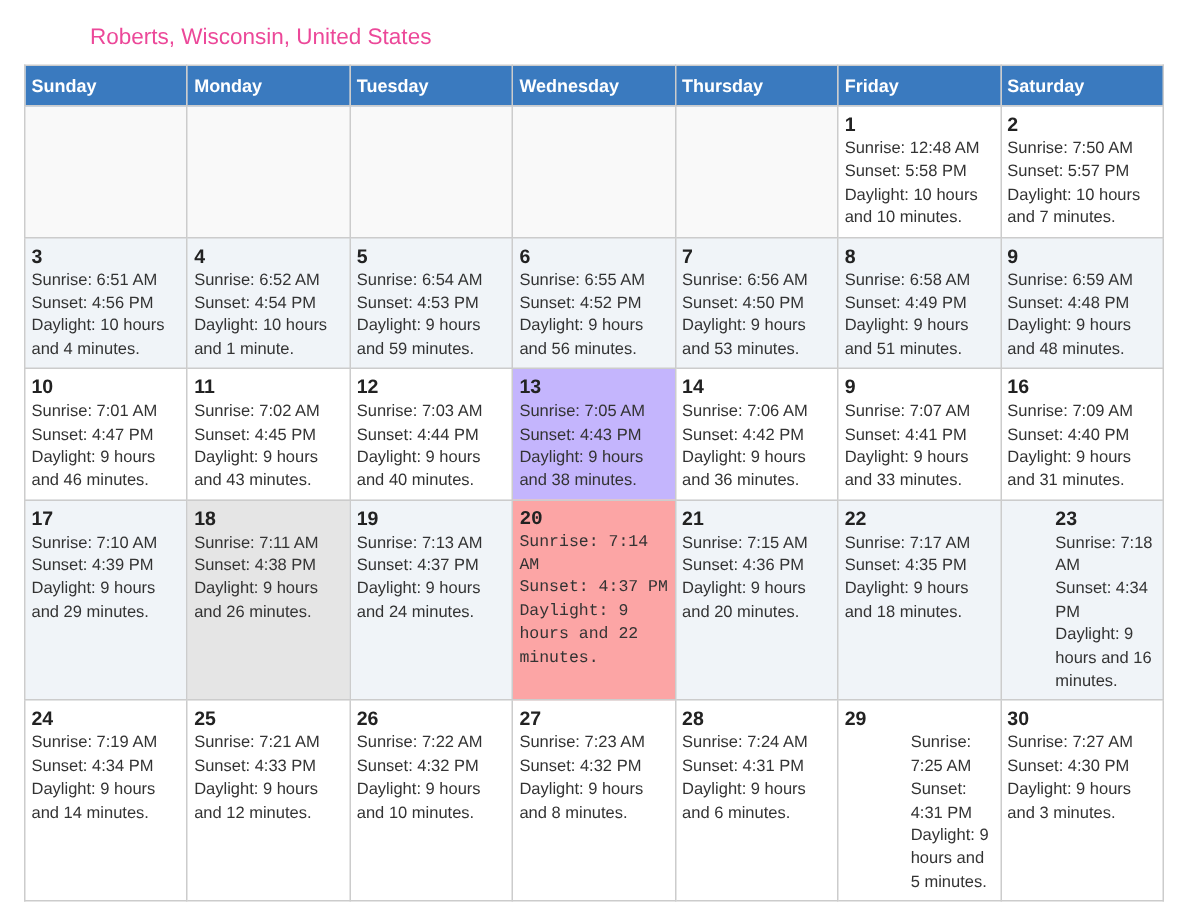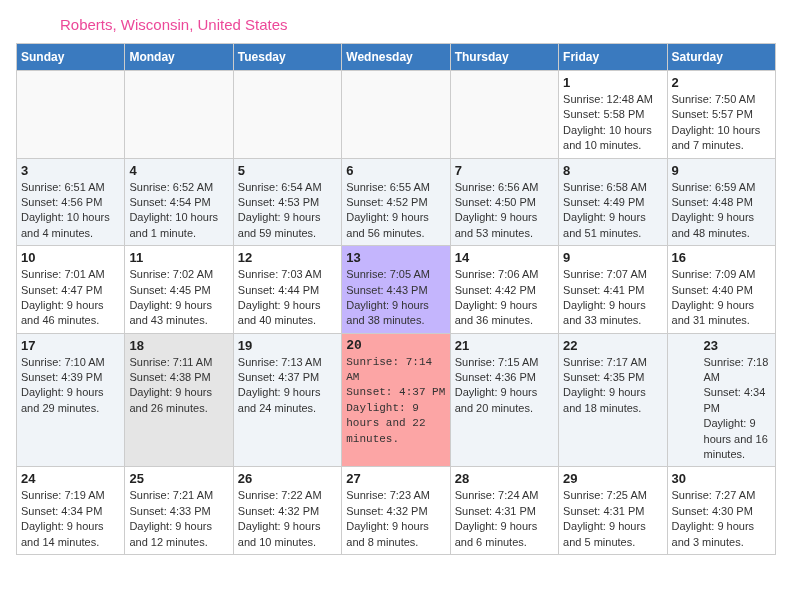--- a/index.html
+++ b/index.html
@@ -283,21 +283,21 @@
 Daylight: 9 hours and 8 minutes.</div>
         </td>
         <td style="background: rgb(255, 255, 255);">
           <div class="day-number">28</div>
           <div class="day-info" style="white-space: pre-line;">Sunrise: 7:24 AM
 Sunset: 4:31 PM
 Daylight: 9 hours and 6 minutes.</div>
         </td>
         <td style="background: rgb(255, 255, 255);">
           <div class="day-number">29</div>
-          <div class="day-info" style="white-space: pre-line;">Sunrise: 7:25 AM
+          <div class="day-info" style="white-space: pre-line; margin-left: 44px;">Sunrise: 7:25 AM
 Sunset: 4:31 PM
 Daylight: 9 hours and 5 minutes.</div>
         </td>
         <td style="background: rgb(255, 255, 255);">
           <div class="day-number">30</div>
           <div class="day-info" style="white-space: pre-line;">Sunrise: 7:27 AM
 Sunset: 4:30 PM
 Daylight: 9 hours and 3 minutes.</div>
         </td>
       </tr>

